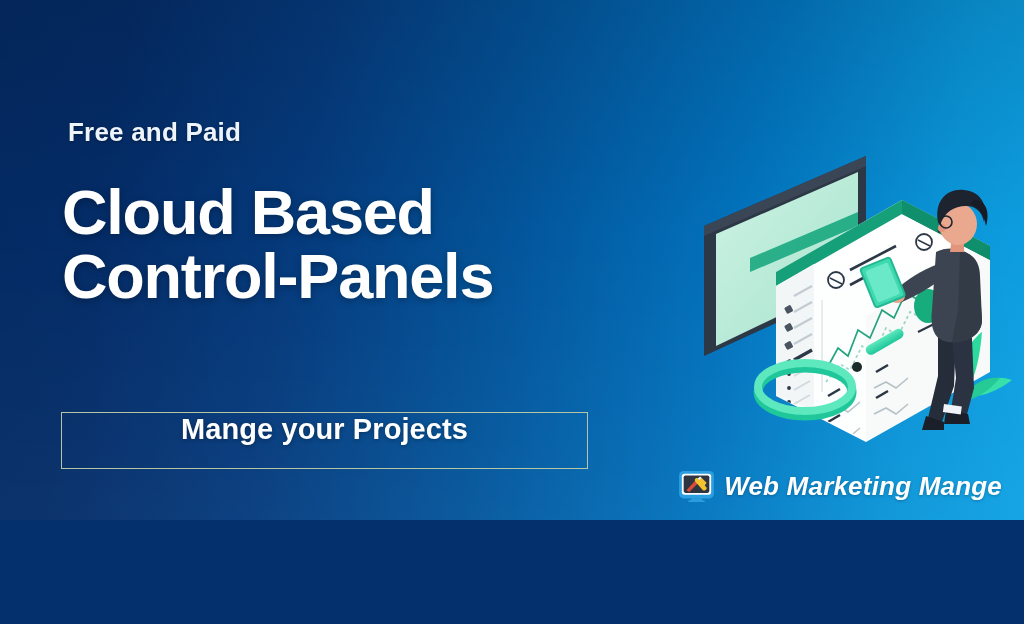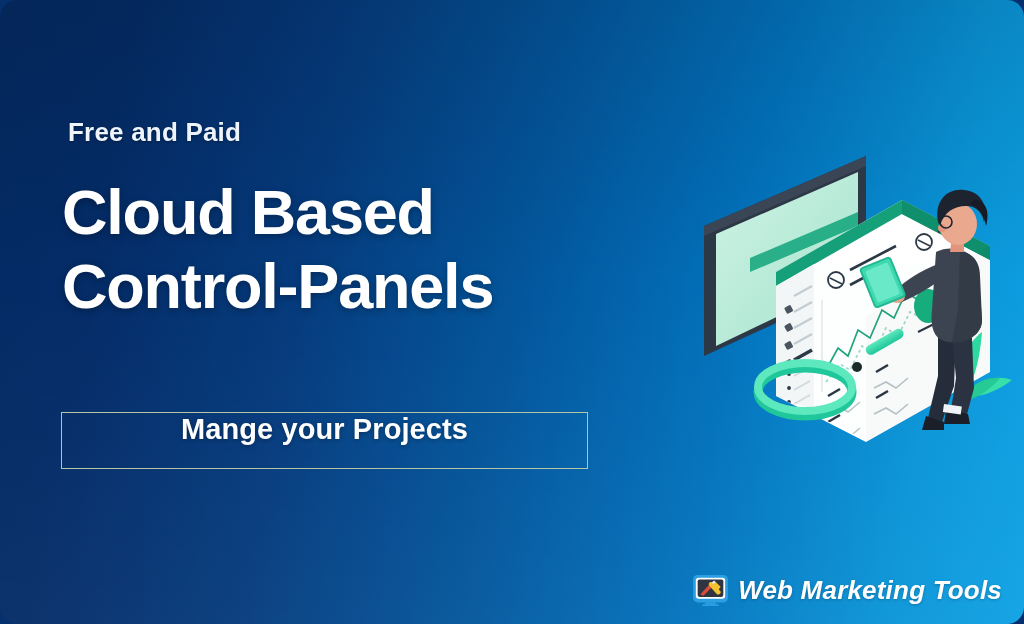--- a/index.html
+++ b/index.html
@@ -4,32 +4,31 @@
 <style>
   * { margin:0; padding:0; box-sizing:border-box; }
   html,body { width:1024px; height:624px; overflow:hidden; }
   body {
     font-family:"Liberation Sans", sans-serif;
     background:#04306e;
   }
 
   #banner{
     position:relative;
-    width:1024px; height:624px;
+    width:1024px; height:520px;
     overflow:hidden;
     background:
       linear-gradient(100deg,
         #042a63 0%,
         #042c67 12%,
         #053a7c 30%,
         #03559b 50%,
         #0273bd 70%,
         #0a95d8 88%,
         #0fa2e4 100%);
-    border-radius: 17px;
   }
   
   #banner:before{
     content:"";
     position:absolute; inset:0;
     background:linear-gradient(180deg, rgba(0,0,0,.10) 0%, rgba(0,0,0,0) 45%, rgba(255,255,255,.035) 100%);
     pointer-events:none;
   }
 
   
@@ -40,21 +39,21 @@
     text-shadow:0 1px 3px rgba(0,0,0,.35);
   }
   .headline{
     position:absolute; left:62px; top:182px;
     color:#ffffff;
     font-size:63px; font-weight:700;
     line-height:.98;
     letter-spacing:-1.2px;
     text-shadow:0 2px 7px rgba(0,0,0,.30);
   }
-  .headline .l2{ display:block; margin-top:12px; }
+  .headline .l2{ display:block; margin-top:2px; }
 
   .subbox{
     position:absolute;
     left:61px; top:412px;
     width:527px; height:57px;
     border:1.6px solid #b6c6a4;
     display:flex; align-items:flex-start; justify-content:center;
   }
   .subbox .txt{
     color:#ffffff; font-size:29px; font-weight:700;
@@ -266,16 +265,16 @@
       <rect x="4" y="4" width="32" height="23" rx="3" fill="#ffffff"></rect>
       <rect x="6" y="6" width="28" height="19" rx="2" fill="#2e3440"></rect>
 
       <path d="M9,22 L20,10 L23,13 L12,24 Z" fill="#d94b3a"></path>
       <path d="M20,10 L23,13 L26,9 L24,7 Z" fill="#e6e9ee"></path>
 
       <path d="M27,22 L19,13 C17,11 19,8 21,9 L23,11 L26,9 L31,14 L29,17 L31,19 C32,21 29,23 27,22 Z" fill="#f2c230"></path>
       <rect x="14" y="31" width="12" height="2.4" rx="1.2" fill="#2b9fe0"></rect>
       <rect x="11" y="33" width="18" height="2" rx="1" fill="#2b9fe0"></rect>
     </svg>
-    <span class="wordmark">Web Marketing Tools</span>
+    <span class="wordmark">Web Marketing Mange</span>
   </div>
 
 </div>
 
 </body></html>

